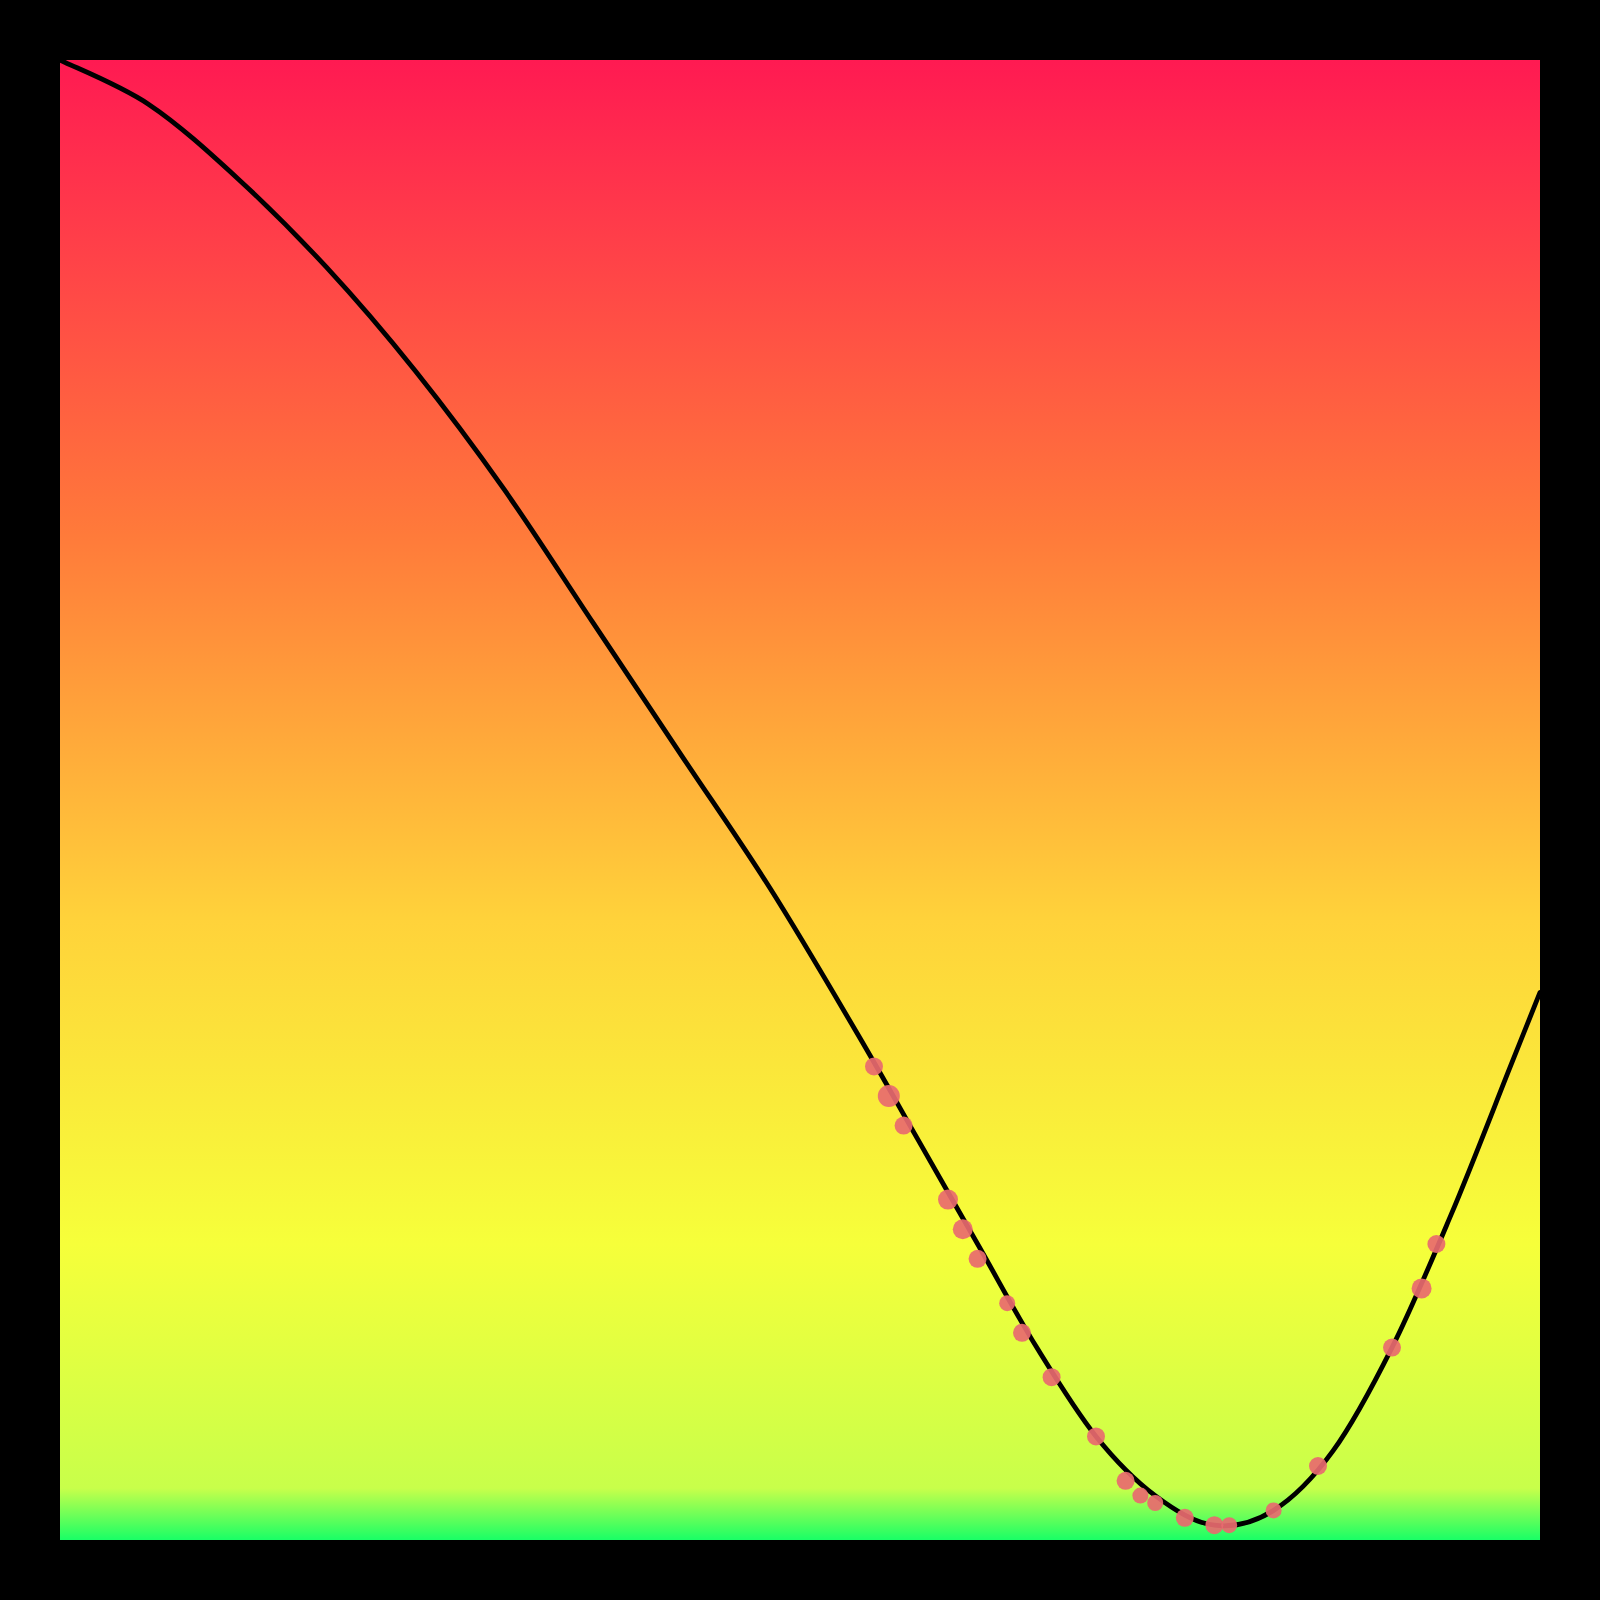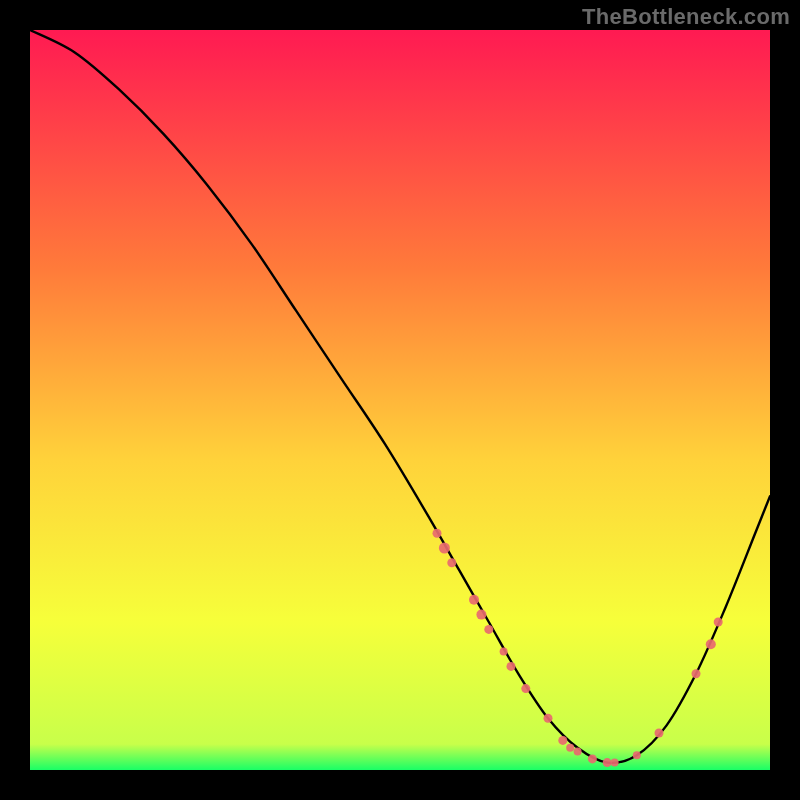--- a/index.html
+++ b/index.html
@@ -33,21 +33,20 @@
     top: 30px;
     width: 740px;
     height: 740px;
   }
   svg { display: block; }
 </style>
 </head>
 <body>
 
 <div class="frame">
-  <div class="watermark">TheBottleneck.com</div>
   <div class="plot">
     <svg id="chart-svg" width="740" height="740" viewBox="0 0 740 740">
         <defs>
           <linearGradient id="bg-grad" x1="0" y1="0" x2="0" y2="1">
             <stop offset="0%" stop-color="#ff1a52"></stop>
             <stop offset="32%" stop-color="#ff7a3a"></stop>
             <stop offset="57.99999999999999%" stop-color="#ffd23a"></stop>
             <stop offset="80%" stop-color="#f6ff3a"></stop>
             <stop offset="96.5%" stop-color="#c8ff4a"></stop>
             <stop offset="100%" stop-color="#19ff66"></stop>

